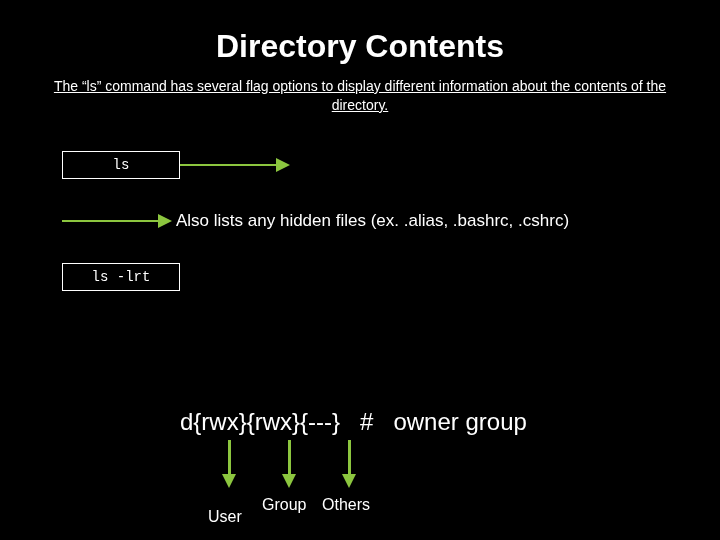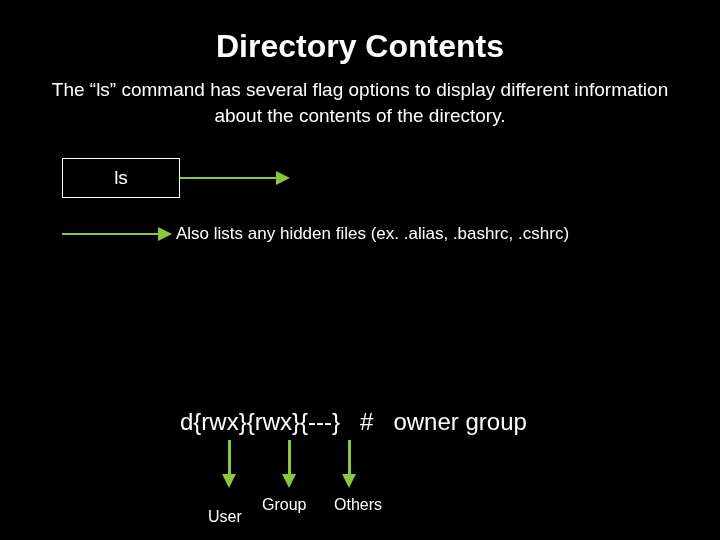--- a/index.html
+++ b/index.html
@@ -14,41 +14,42 @@
   }
   .title {
     text-align: center;
     font-size: 32px;
     font-weight: bold;
     padding-top: 28px;
     padding-bottom: 12px;
   }
   .subtitle {
     text-align: center;
-    font-size: 19px;
+    font-size: 14px;
     line-height: 1.35;
     padding: 0 40px 22px 40px;
+    text-decoration: underline;
   }
   .rows {
     padding-left: 62px;
   }
   .row {
     display: flex;
     align-items: center;
     height: 56px;
   }
   .cmdbox {
     border: 1px solid #fff;
     width: 118px;
-    height: 40px;
+    height: 28px;
     display: flex;
     align-items: center;
     justify-content: center;
-    font-family: Liberation Sans, sans-serif;
-    font-size: 19px;
+    font-family: Liberation Mono, monospace;
+    font-size: 14px;
     flex-shrink: 0;
   }
   .arrow-wrap {
     width: 110px;
     display: flex;
     align-items: center;
     flex-shrink: 0;
   }
   .arrow-line {
     height: 2px;
@@ -112,33 +113,36 @@
 
   <div class="row">
     <div class="arrow-wrap">
       <div class="arrow-line"></div>
         <div class="arrow-head-r"></div>
     </div>
     <div class="desc">Also lists any hidden files (ex. .alias, .bashrc, .cshrc)</div>
   </div>
 
 
+  <div class="row">
+    <div class="cmdbox">ls  -lrt</div>
+  </div>
 
 </div>
 
 <div class="permline">d{rwx}{rwx}{---}   #   owner group</div>
 
 <div class="down-arrow" style="left:222px; top:440px;">
   <div class="down-line"></div>
     <div class="down-head"></div>
 </div>
 <div class="down-arrow" style="left:282px; top:440px;">
   <div class="down-line"></div>
     <div class="down-head"></div>
 </div>
 <div class="down-arrow" style="left:342px; top:440px;">
   <div class="down-line"></div>
     <div class="down-head"></div>
 </div>
 
 <div class="label" style="left:208px; top:508px;">User</div>
 <div class="label" style="left:262px; top:496px;">Group</div>
-<div class="label" style="left:334px; top:496px;">Others</div>
+<div class="label" style="left:322px; top:496px;">Others</div>
 
 </body></html>

